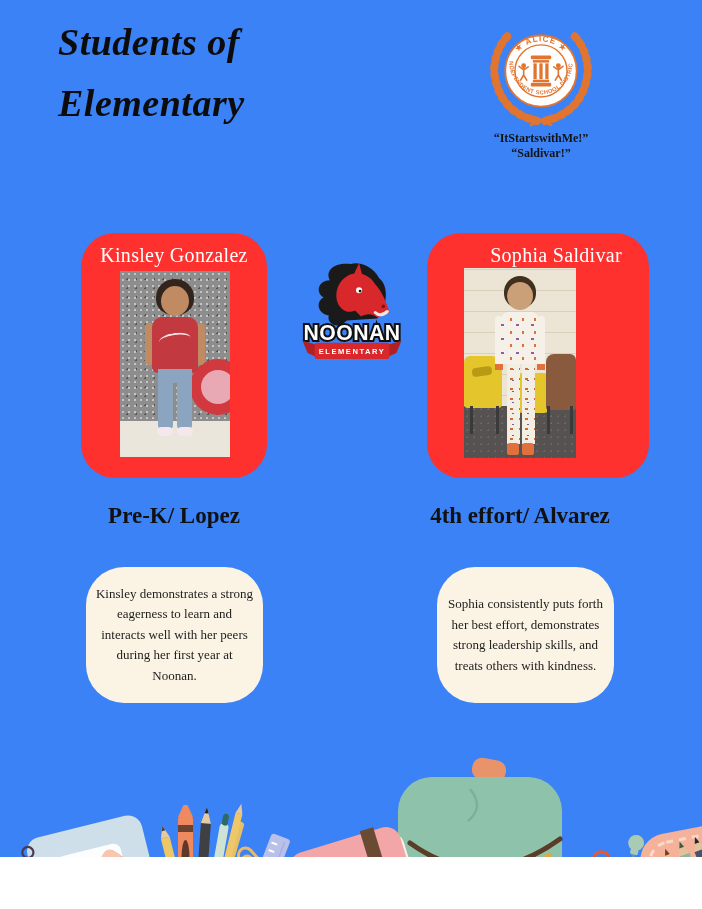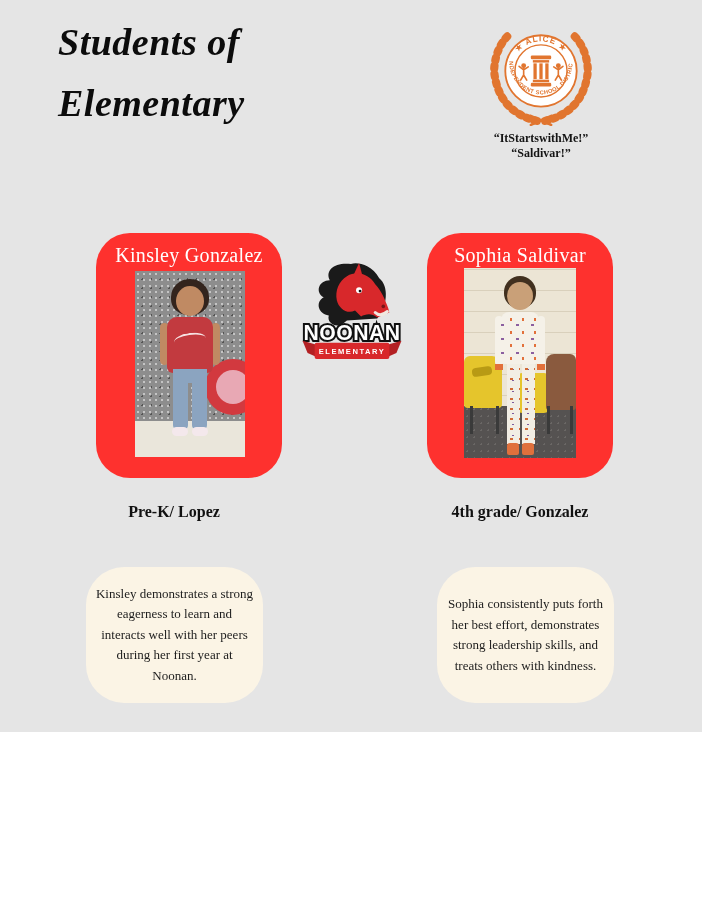--- a/index.html
+++ b/index.html
@@ -1,31 +1,31 @@
 <!DOCTYPE html>
 <html><head>
 <meta charset="utf-8">
 <style>
   html,body { margin:0; padding:0; background:#fff; }
-  .page { position:relative; width:702px; height:732px; background:#e5e5e5; overflow:hidden;
+  .page { position:relative; width:702px; height:857px; background:#3b82f6; overflow:hidden;
           font-family:"Liberation Serif", serif; }
 
   
   .main-title { position:absolute; left:58px; top:12px; font-size:38px; font-weight:bold;
                 font-style:italic; color:#0c0c0c; line-height:61px; letter-spacing:0.5px; }
   .district { position:absolute; left:478px; top:24px; width:126px; text-align:center; }
   .motto { font-size:12px; font-weight:bold; color:#141414; line-height:15px; margin-top:1px; }
 
   .subtitle { position:absolute; top:184px; left:0; width:100%; text-align:center;
               font-size:23px; font-weight:bold; font-style:italic; color:#0e0e0e; }
 
   
   .card { position:absolute; top:233px; width:186px; height:245px; background:#fe312e; border-radius:34px; }
-  .card.left  { left:96px; }
-  .card.right { left:427px; }
+  .card.left  { left:81px; }
+  .card.right { left:427px;padding-left:36px; }
   .card-name { text-align:center; color:#ffffff; font-size:20px; margin-top:11px; letter-spacing:0.3px; }
 
   .photo { position:absolute; overflow:hidden; }
   .photo > div { position:absolute; }
   .left-photo  { left:39px; top:38px; width:110px; height:186px; }
   .right-photo { left:37px; top:35px; width:112px; height:190px; }
 
   
   .lp-wall { inset:0; background-color:#8d8d8d;
     background-image: radial-gradient(#c4c4c4 1px, transparent 1px), radial-gradient(#545454 1px, transparent 1px);
@@ -66,21 +66,21 @@
   .rp-cuff { top:96px; width:8px; height:6px; background:#e2703a; }
   .rp-cuff.l { left:31px; } .rp-cuff.r { right:31px; }
   .rp-leg { top:96px; width:13px; height:80px; background-color:#f2eee4;
     background-image: radial-gradient(#d26a35 1.3px, transparent 1.3px), radial-gradient(#7d5b9e 1.1px, transparent 1.1px);
     background-size:9px 10px, 12px 11px; }
   .rp-leg.l { left:43px; } .rp-leg.r { left:58px; }
   .rp-sock { top:175px; width:12px; height:12px; background:#e0703c; border-radius:3px 3px 2px 2px; }
   .rp-sock.l { left:43px; } .rp-sock.r { left:58px; }
 
   
-  .grade { position:absolute; top:503px; width:186px; text-align:center; font-size:16px; font-weight:bold; color:#111; }
+  .grade { position:absolute; top:503px; width:186px; text-align:center; font-size:23px; font-weight:bold; color:#111; }
   .grade.left-grade  { left:81px; }
   .grade.right-grade { left:427px; }
 
   
   .note { position:absolute; top:567px; width:177px; height:136px; background:#fbf4e5; border-radius:38px;
           display:flex; align-items:center; justify-content:center; }
   .note.left-note  { left:86px; }
   .note.right-note { left:437px;align-items:center; }
   .note p { margin:0; padding:0 8px; text-align:center; font-size:13px; line-height:20.5px; color:#1c1c1c; }
 
@@ -208,21 +208,21 @@
       <div class="rp-cuff l"></div>
       <div class="rp-cuff r"></div>
       <div class="rp-leg l"></div>
       <div class="rp-leg r"></div>
       <div class="rp-sock l"></div>
       <div class="rp-sock r"></div>
     </div>
   </div>
 
   <div class="grade left-grade">Pre-K/ Lopez</div>
-  <div class="grade right-grade">4th grade/ Gonzalez</div>
+  <div class="grade right-grade">4th effort/ Alvarez</div>
 
   <div class="note left-note">
     <p>Kinsley demonstrates a strong eagerness to learn and interacts well with her peers during her first year at Noonan.</p>
   </div>
   <div class="note right-note">
     <p>Sophia consistently puts forth her best effort, demonstrates strong leadership skills, and treats others with kindness.</p>
   </div>
 
   <svg class="supplies" width="702" height="154" viewBox="0 0 702 154">
 

